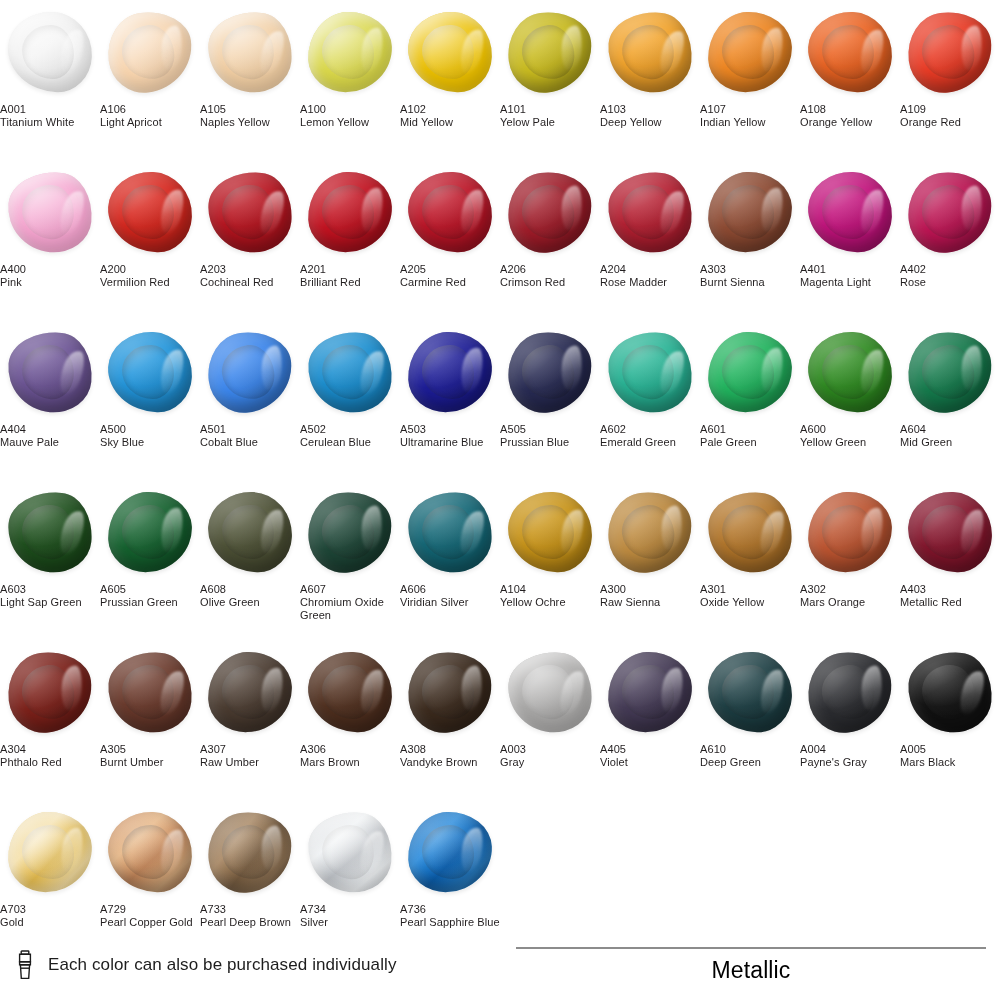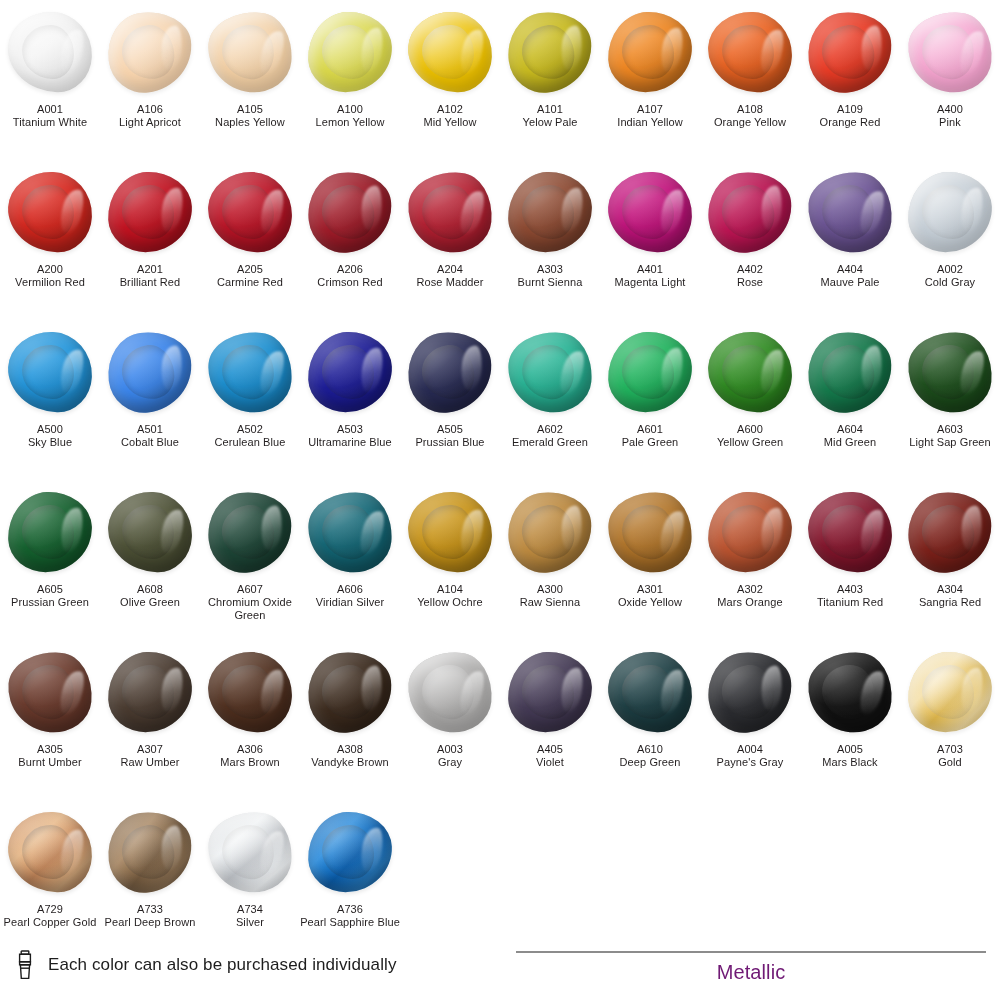--- a/index.html
+++ b/index.html
@@ -103,21 +103,21 @@
   
   .v1 .blob{border-radius:52% 48% 40% 60% / 46% 54% 46% 54%;transform:rotate(2deg);}
   .v2 .blob{border-radius:44% 56% 58% 42% / 55% 42% 58% 45%;transform:rotate(-7deg);}
   .v3 .blob{border-radius:60% 40% 46% 54% / 44% 58% 42% 56%;transform:rotate(5deg);}
   .v4 .blob{border-radius:48% 52% 55% 45% / 58% 45% 55% 42%;transform:rotate(-2deg);}
 
   
   .label{
     margin-top:5px;
     width:100px;
-    text-align:center;
+    text-align:left;
     line-height:1.17;
     font-size:11px;
     letter-spacing:.1px;
     color:#231f20;
   }
   .code{display:block;}
   .cname{display:block;}
 
   
   .footer{
@@ -129,21 +129,21 @@
   }
   .foot-left .txt{font-size:17px;color:#1d1d1d;letter-spacing:.1px;}
   .tube-icon{width:22px;height:30px;display:block;}
   .metallic-block{
     position:absolute;left:516px;bottom:16px;width:470px;
     text-align:center;
   }
   .metallic-rule{
     width:100%;height:2px;background:#8c8c8c;margin-bottom:8px;
   }
-  .metallic-label{font-size:20px;color:#701a75;letter-spacing:.1px;}
+  .metallic-label{font-size:23px;color:#000000;letter-spacing:.1px;}
 </style>
 </head>
 <body>
 
 <div id="sheet">
 
   <div class="grid" id="swatch-grid">
       <div class="cell v1">
         <div class="blob-wrap">
           <div class="blob light" style="--c: #f2f2f2;">
@@ -203,20 +203,31 @@
         <div class="blob-wrap">
           <div class="blob" style="--c: #c9bb1f;">
             <span class="rim"></span>
           </div>
         </div>
         <div class="label">
           <span class="code">A101</span>
           <span class="cname">Yelow Pale</span>
         </div>
       </div>
+      <div class="cell v3">
+        <div class="blob-wrap">
+          <div class="blob" style="--c: #f2a32a;">
+            <span class="rim"></span>
+          </div>
+        </div>
+        <div class="label">
+          <span class="code">A103</span>
+          <span class="cname">Deep Yellow</span>
+        </div>
+      </div>
       <div class="cell v4">
         <div class="blob-wrap">
           <div class="blob" style="--c: #ef8722;">
             <span class="rim"></span>
           </div>
         </div>
         <div class="label">
           <span class="code">A107</span>
           <span class="cname">Indian Yellow</span>
         </div>
@@ -258,20 +269,31 @@
         <div class="blob-wrap">
           <div class="blob" style="--c: #d8261d;">
             <span class="rim"></span>
           </div>
         </div>
         <div class="label">
           <span class="code">A200</span>
           <span class="cname">Vermilion Red</span>
         </div>
       </div>
+      <div class="cell v3">
+        <div class="blob-wrap">
+          <div class="blob" style="--c: #b8141f;">
+            <span class="rim"></span>
+          </div>
+        </div>
+        <div class="label">
+          <span class="code">A203</span>
+          <span class="cname">Cochineal Red</span>
+        </div>
+      </div>
       <div class="cell v4">
         <div class="blob-wrap">
           <div class="blob" style="--c: #c21220;">
             <span class="rim"></span>
           </div>
         </div>
         <div class="label">
           <span class="code">A201</span>
           <span class="cname">Brilliant Red</span>
         </div>
@@ -346,31 +368,20 @@
         <div class="blob-wrap">
           <div class="blob" style="--c: #6c5495;">
             <span class="rim"></span>
           </div>
         </div>
         <div class="label">
           <span class="code">A404</span>
           <span class="cname">Mauve Pale</span>
         </div>
       </div>
-      <div class="cell v4">
-        <div class="blob-wrap">
-          <div class="blob light" style="--c: #c3ccd4;">
-            <span class="rim"></span>
-          </div>
-        </div>
-        <div class="label">
-          <span class="code">A002</span>
-          <span class="cname">Cold Gray</span>
-        </div>
-      </div>
       <div class="cell v1">
         <div class="blob-wrap">
           <div class="blob" style="--c: #2196dd;">
             <span class="rim"></span>
           </div>
         </div>
         <div class="label">
           <span class="code">A500</span>
           <span class="cname">Sky Blue</span>
         </div>
@@ -563,32 +574,32 @@
         </div>
       </div>
       <div class="cell v1">
         <div class="blob-wrap">
           <div class="blob" style="--c: #85152c;">
             <span class="rim"></span>
           </div>
         </div>
         <div class="label">
           <span class="code">A403</span>
-          <span class="cname">Titanium Red</span>
+          <span class="cname">Metallic Red</span>
         </div>
       </div>
       <div class="cell v2">
         <div class="blob-wrap">
           <div class="blob" style="--c: #7b2019;">
             <span class="rim"></span>
           </div>
         </div>
         <div class="label">
           <span class="code">A304</span>
-          <span class="cname">Sangria Red</span>
+          <span class="cname">Phthalo Red</span>
         </div>
       </div>
       <div class="cell v3">
         <div class="blob-wrap">
           <div class="blob" style="--c: #6b3a2c;">
             <span class="rim"></span>
           </div>
         </div>
         <div class="label">
           <span class="code">A305</span>

